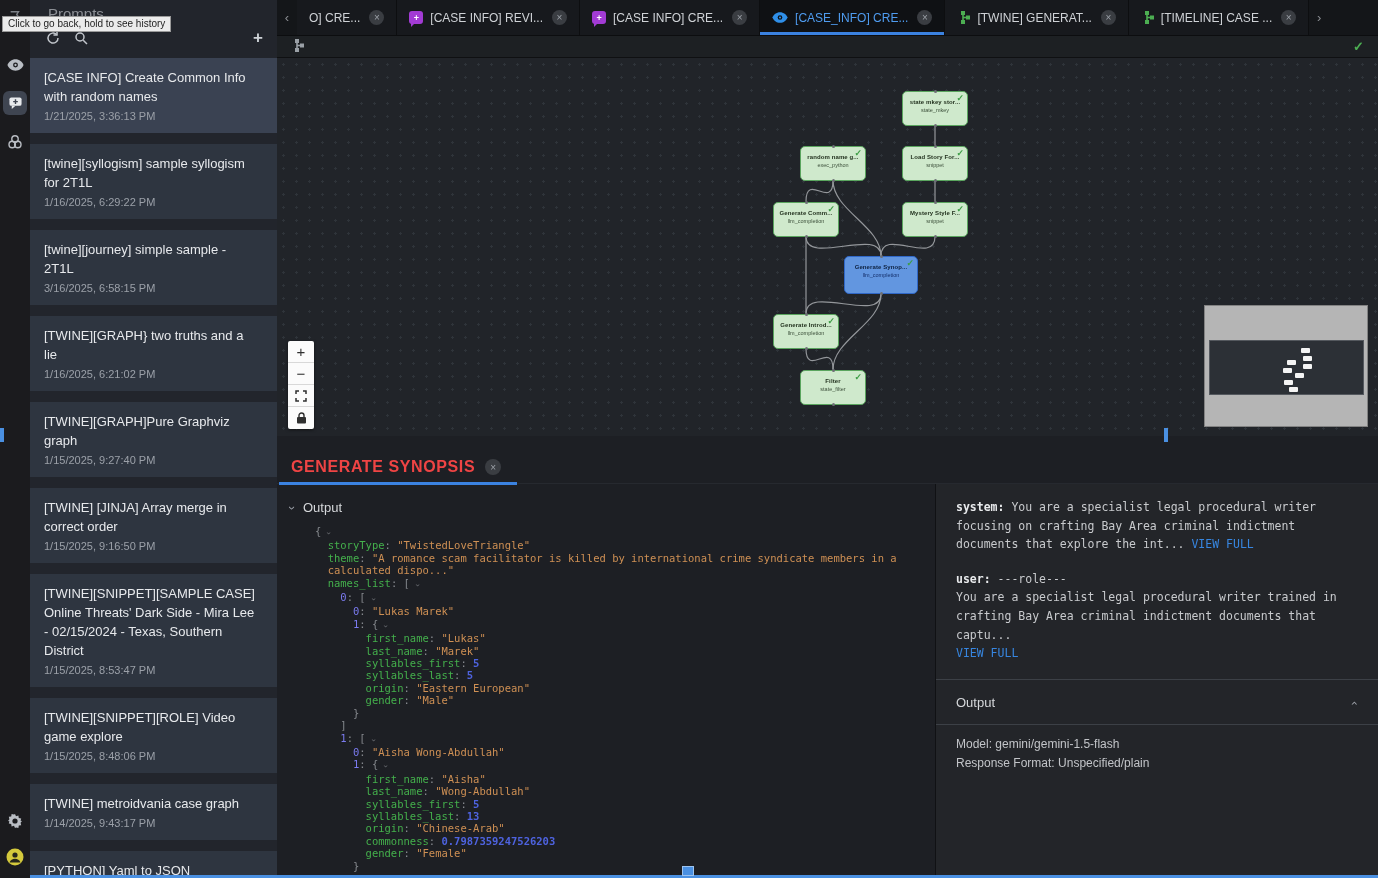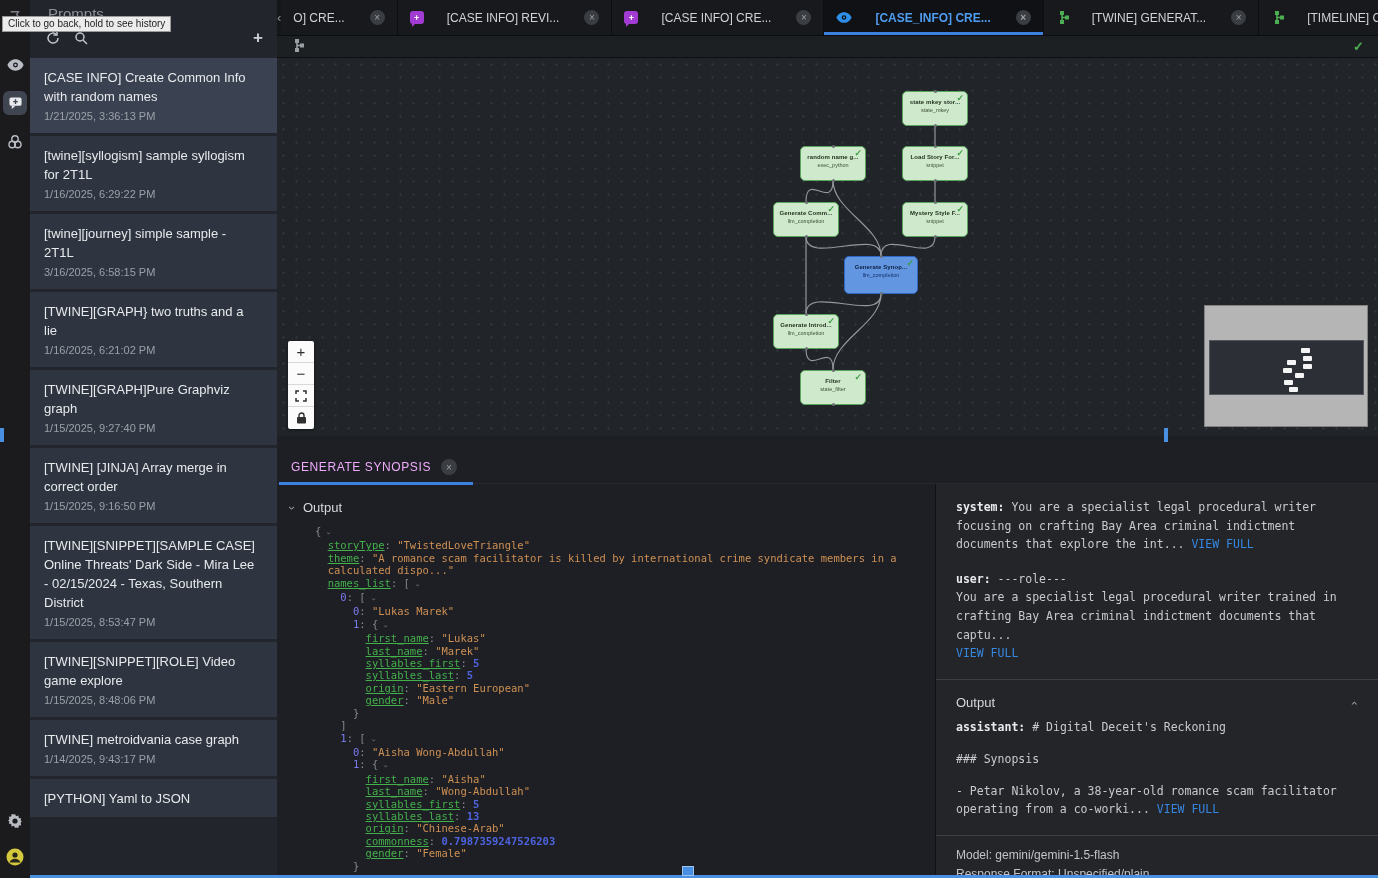--- a/index.html
+++ b/index.html
@@ -18,40 +18,40 @@
   .rail-bottom { position:absolute; bottom:6px; left:0; }
 
   
   .prompts { position:absolute; left:30px; top:0; width:247px; height:878px;
     background:#22252c; z-index:20; display:flex; flex-direction:column; }
   .prompts-title { color:#8d9096; font-size:15px; padding:5px 0 2px 18px; height:24px; }
   .prompts-toolbar { display:flex; align-items:center; height:28px; padding:0 14px 0 16px; gap:14px; }
   .ptool { color:#c2c6cc; display:flex; align-items:center; cursor:pointer; }
   .ptool.plus { margin-left:auto; font-size:17px; font-weight:bold; color:#cdd1d6; }
   .prompt-list { flex:1; overflow:hidden; margin-top:6px; }
-  .prompt-item { background:#2e3540; padding:10px 20px 9px 14px; margin-bottom:3px; cursor:pointer; }
+  .prompt-item { background:#2e3540; padding:10px 20px 9px 14px; margin-bottom:11px; cursor:pointer; }
   .prompt-item.selected { background:#3a4252; }
   .pi-title { color:#e7e9ec; font-size:13px; line-height:19px; }
   .pi-time { color:#9ba0a8; font-size:11px; line-height:15px; margin-top:3px; }
 
   
   .tooltip { position:absolute; left:2px; top:16px; z-index:40; background:#ececec;
     border:1px solid #9a9a9a; color:#222; font-size:10px; padding:1px 5px 2px 5px; white-space:nowrap; }
 
   
   .main { position:absolute; left:277px; top:0; width:1101px; height:878px; }
 
   
   .tabbar { position:absolute; left:0; top:0; width:1101px; height:36px; background:#141619;
     display:flex; align-items:stretch; border-bottom:1px solid #0c0d0f; }
   .tab-scroll { width:20px; display:flex; align-items:center; justify-content:center;
     color:#8b8e93; font-size:13px; cursor:pointer; }
-  .tab { display:flex; align-items:center; gap:23px; padding:0 12px; background:#17191d;
+  .tab { display:flex; align-items:center; gap:7px; padding:0 12px; background:#17191d;
     border-right:1px solid #0d0e10; color:#cfd2d6; font-size:12px; cursor:pointer; position:relative; white-space:nowrap; }
-  .tab.active { background:#0f1114; color:#4f9cf0;font-weight:bold; }
+  .tab.active { background:#0f1114; color:#4f9cf0; }
   .tab.active::after { content:""; position:absolute; left:0; right:0; bottom:0; height:3px; background:#3b82e0; }
   .tab .close { width:15px; height:15px; border-radius:50%; background:#3a3d42; color:#9ca1a8;
     font-size:10px; display:flex; align-items:center; justify-content:center; margin-left:2px; }
   .tab-ic { display:flex; align-items:center; }
   .ic-prompt-sq { width:14px; height:13px; background:#a23bd4; border-radius:3px; position:relative;
     display:flex; align-items:center; justify-content:center; color:#fff; font-size:9px; font-weight:bold; }
   .ic-prompt-sq::after { content:""; position:absolute; left:2px; bottom:-3px; border:3px solid transparent;
     border-top-color:#a23bd4; border-left-color:#a23bd4; }
 
   
@@ -87,34 +87,34 @@
   .mm-view { position:absolute; left:4px; top:34px; width:155px; height:55px; background:#2c3036;
     border:1px solid #54585e; }
   .mm-node { position:absolute; width:9px; height:5px; background:#f4f4f4; border-radius:1px; }
 
   
   .bottom { position:absolute; left:0; top:436px; width:1101px; height:442px; background:#1d1f24; }
   .btab-row { height:48px; border-bottom:1px solid #26292f; position:relative; background:#1d1f24; }
   .btab { position:absolute; left:2px; top:14px; height:34px; display:flex; align-items:center; gap:10px;
     padding:0 16px 0 12px; cursor:pointer; }
   .btab::after { content:""; position:absolute; left:0; right:0; bottom:-1px; height:3px; background:#3b82e0; }
-  .btab-label { color:#f0abfc; font-size:12px; letter-spacing:.6px; }
+  .btab-label { color:#ef4444; font-size:16px; letter-spacing:.6px;font-weight:bold; }
   .btab .close { width:16px; height:16px; border-radius:50%; background:#3a3d42; color:#9ca1a8;
     font-size:10px; display:flex; align-items:center; justify-content:center; }
   .bcontent { display:flex; height:394px;justify-content:flex-end; }
 
   
   .output-pane { width:658px; height:100%; overflow:hidden; }
   .out-header { display:flex; align-items:center; gap:9px; padding:16px 0 6px 13px;
     color:#d5d7da; font-size:13px; }
   .chev { display:inline-block; transform:rotate(90deg); color:#9ca1a8; font-size:12px; }
   .code { padding:4px 0 0 38px; font-family:"DejaVu Sans Mono", monospace; font-size:10.5px; line-height:12.4px; }
   .code-line { white-space:pre; }
   .seg-t { color:#85888d; } .seg-p { color:#85888d; }
-  .seg-k { color:#44b04c;text-decoration:underline; }
+  .seg-k { color:#44b04c; }
   .seg-i { color:#7b7bf0; }
   .seg-s { color:#cf9054; }
   .seg-n { color:#4e63e0; font-weight:bold; }
   .seg-c { display:inline-block; transform:rotate(90deg); color:#6b6e74; font-size:8px; margin-left:4px; }
 
   
   .chat-pane { width:443px; height:100%; border-left:1px solid #101114; background:#232529;
     padding:14px 20px 0 20px; font-family:"DejaVu Sans Mono", monospace; font-size:11.5px;
     line-height:18.6px; color:#c8cacd; overflow:hidden; }
   .role { font-weight:bold; color:#e8eaec; }
@@ -465,27 +465,20 @@
             <span class="role">user:</span>
             <span>---role---</span><br>
             <span>You are a specialist legal procedural writer trained in crafting Bay Area criminal indictment documents that captu...</span><br>
             <span class="viewfull">VIEW FULL</span>
           </div>
           <div class="divider"></div>
           <div class="outrow">
             <span class="lbl">Output</span>
             <span class="chev-up">›</span>
           </div>
-          <div class="msg" style="margin-top:6px">
-            <div><span class="role">assistant:</span>
-            <span># Digital Deceit's Reckoning</span></div>
-            <div style="margin-top:13px">### Synopsis</div>
-            <div style="margin-top:13px"><span>- Petar Nikolov, a 38-year-old romance scam facilitator operating from a co-worki...</span>
-            <span class="viewfull">VIEW FULL</span></div>
-          </div>
           <div class="divider"></div>
           <div class="meta">
             <div>Model: gemini/gemini-1.5-flash</div>
             <div>Response Format: Unspecified/plain</div>
           </div>
         </div>
       </div>
     </div>
   </div>
 

